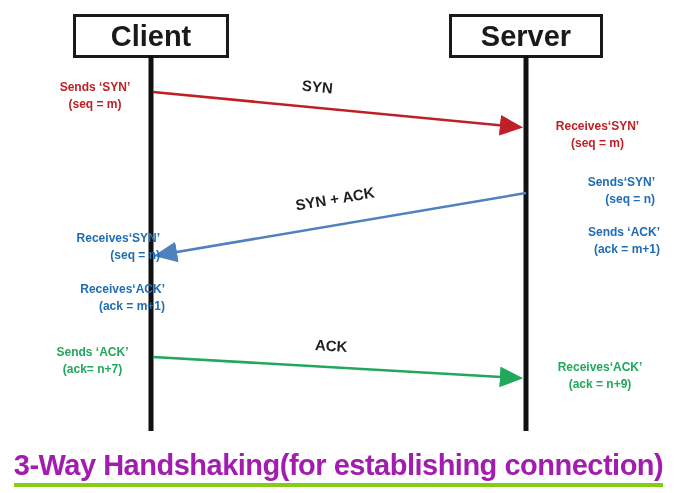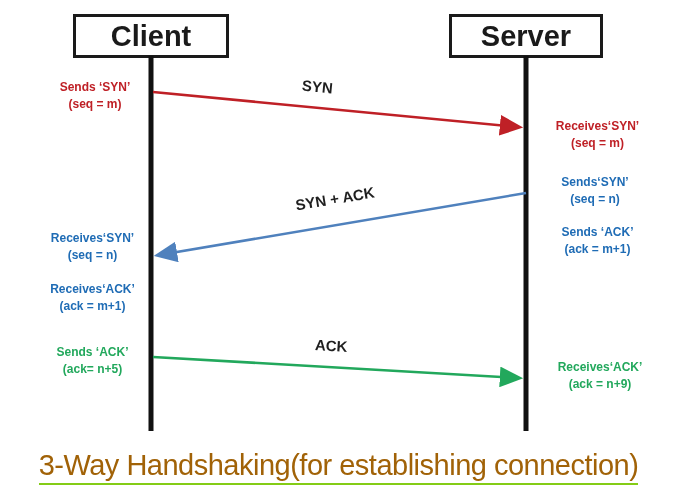--- a/index.html
+++ b/index.html
@@ -39,21 +39,21 @@
 
   .note {
     position: absolute;
     text-align: center;
     font-weight: bold;
     font-size: 12px;
     line-height: 1.4;
     white-space: nowrap;
   }
   .note.red   { color: var(--syn, #bf2026); }
-  .note.blue  { color: var(--syn_ack_text, #1f6cb5); }
+  .note.blue  { color: var(--syn_ack_text, #1f6cb5); text-align: right; }
   .note.green { color: var(--ack, #22a85c); }
 
   .wire-label {
     position: absolute;
     font-weight: bold;
     font-size: 15px;
     color: #1f1f1f;
     white-space: nowrap;
   }
   .wl-syn    { left: 302px; top: 78px;  transform: rotate(5.5deg); }
@@ -62,24 +62,24 @@
 
   .title {
     position: absolute;
     left: 0; right: 0;
     top: 449px;
     text-align: center;
   }
   .title span {
     display: inline-block;
     font-size: 29px;
-    font-weight: normal;
-    color: #a16207;
+    font-weight: bold;
+    color: #a21caf;
     letter-spacing: -0.5px;
-    border-bottom: 2px solid #84cc16;
+    border-bottom: 4px solid #84cc16;
     padding-bottom: 1px;
   }
 </style>
 </head>
 <body>
 
 <div class="stage">
 
   <div class="actor-box client-box">
     <span>Client</span>
@@ -138,21 +138,21 @@
     <div>(seq = n)</div>
   </div>
 
   <div class="note blue" style="left:20px; top:281px; width:145px;">
     <div>Receives‘ACK’</div>
     <div>(ack = m+1)</div>
   </div>
 
   <div class="note green" style="left:25px; top:344px; width:135px;">
     <div>Sends ‘ACK’</div>
-    <div>(ack= n+5)</div>
+    <div>(ack= n+7)</div>
   </div>
 
   <div class="note green" style="left:535px; top:359px; width:130px;">
     <div>Receives‘ACK’</div>
     <div>(ack = n+9)</div>
   </div>
 
   <div class="title">
     <span>3-Way Handshaking(for establishing connection)</span>
   </div>

